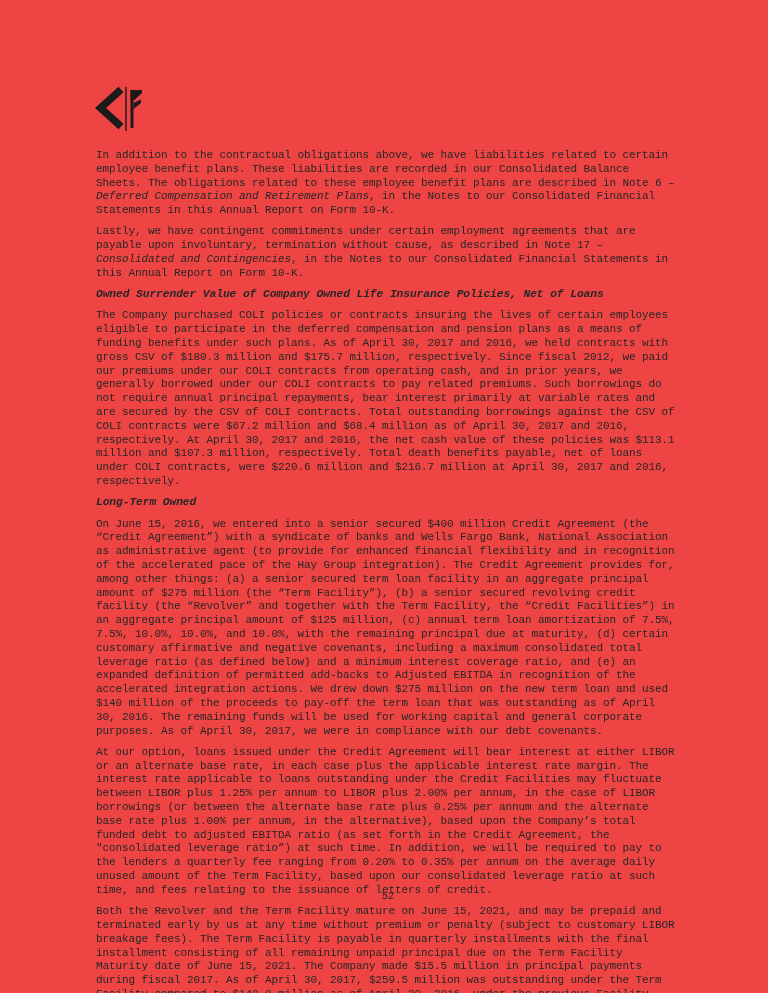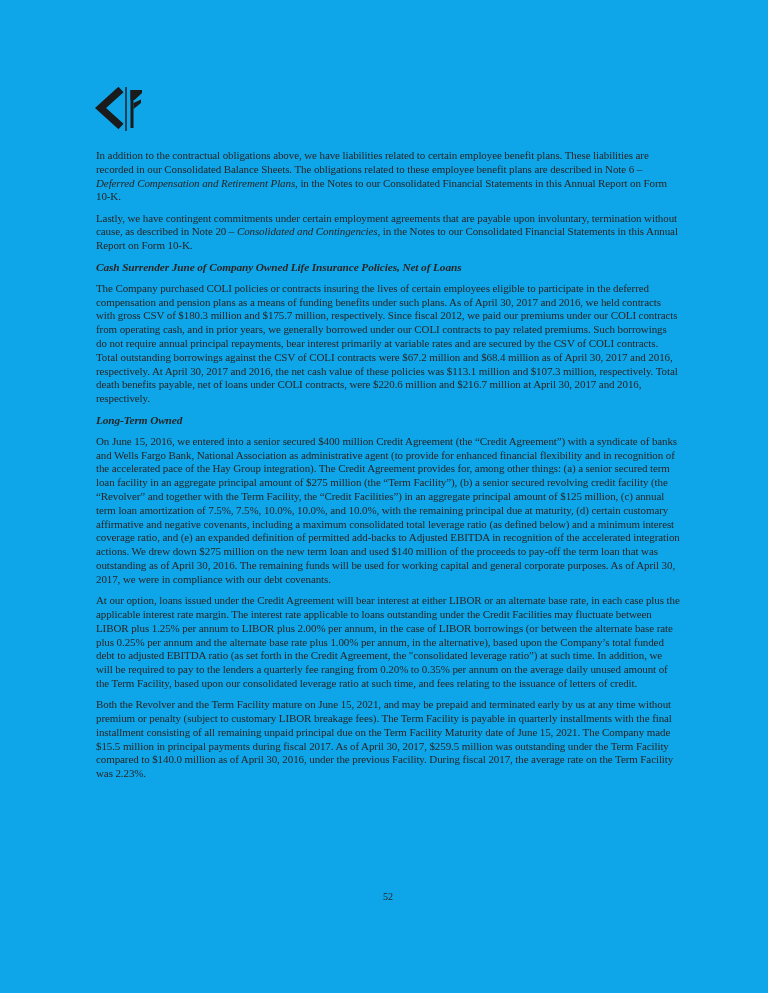--- a/index.html
+++ b/index.html
@@ -1,21 +1,21 @@
 <!DOCTYPE html>
 <html><head>
 <meta charset="utf-8">
 <style>
   html, body { margin: 0; padding: 0; background: #ffffff; }
   .page {
     position: relative;
     width: 768px;
     height: 993px;
-    background: #0ea5e9;
-    font-family: Liberation Serif, serif;
+    background: #ef4444;
+    font-family: Liberation Mono, monospace;
     color: #262626;
     overflow: hidden;
   }
   .logo {
     position: absolute;
     left: 95px;
     top: 87px;
     width: 48px;
     height: 44px;
   }
@@ -57,23 +57,23 @@
     <line x1="31" y1="0" x2="31" y2="44" stroke="#1b1b1b" stroke-width="1.4"></line>
     <rect x="35.5" y="3" width="3" height="38" fill="#1b1b1b"></rect>
     <polygon points="35.5,3 47,3 47,6 39.5,13 35.5,13" fill="#1b1b1b"></polygon>
     <polygon points="38.5,16 46,12.5 46,16 38.5,22" fill="#1b1b1b"></polygon>
   </svg>
 
   <div class="content">
 
     <p class="para"><span>In addition to the contractual obligations above, we have liabilities related to certain employee benefit plans. These liabilities are recorded in our Consolidated Balance Sheets. The obligations related to these employee benefit plans are described in Note 6 – </span><span class="italic">Deferred Compensation and Retirement Plans</span><span>, in the Notes to our Consolidated Financial Statements in this Annual Report on Form 10-K.</span></p>
 
-    <p class="para"><span>Lastly, we have contingent commitments under certain employment agreements that are payable upon involuntary, termination without cause, as described in Note 20 – </span><span class="italic">Consolidated and Contingencies</span><span>, in the Notes to our Consolidated Financial Statements in this Annual Report on Form 10-K.</span></p>
+    <p class="para"><span>Lastly, we have contingent commitments under certain employment agreements that are payable upon involuntary, termination without cause, as described in Note 17 – </span><span class="italic">Consolidated and Contingencies</span><span>, in the Notes to our Consolidated Financial Statements in this Annual Report on Form 10-K.</span></p>
 
-    <h3 class="heading">Cash Surrender June of Company Owned Life Insurance Policies, Net of Loans</h3>
+    <h3 class="heading">Owned Surrender Value of Company Owned Life Insurance Policies, Net of Loans</h3>
 
     <p class="para">The Company purchased COLI policies or contracts insuring the lives of certain employees eligible to participate in the deferred compensation and pension plans as a means of funding benefits under such plans. As of April 30, 2017 and 2016, we held contracts with gross CSV of $180.3 million and $175.7 million, respectively. Since fiscal 2012, we paid our premiums under our COLI contracts from operating cash, and in prior years, we generally borrowed under our COLI contracts to pay related premiums. Such borrowings do not require annual principal repayments, bear interest primarily at variable rates and are secured by the CSV of COLI contracts. Total outstanding borrowings against the CSV of COLI contracts were $67.2 million and $68.4 million as of April 30, 2017 and 2016, respectively. At April 30, 2017 and 2016, the net cash value of these policies was $113.1 million and $107.3 million, respectively. Total death benefits payable, net of loans under COLI contracts, were $220.6 million and $216.7 million at April 30, 2017 and 2016, respectively.</p>
 
     <h3 class="heading">Long-Term Owned</h3>
 
     <p class="para">On June 15, 2016, we entered into a senior secured $400 million Credit Agreement (the “Credit Agreement”) with a syndicate of banks and Wells Fargo Bank, National Association as administrative agent (to provide for enhanced financial flexibility and in recognition of the accelerated pace of the Hay Group integration). The Credit Agreement provides for, among other things: (a) a senior secured term loan facility in an aggregate principal amount of $275 million (the “Term Facility”), (b) a senior secured revolving credit facility (the “Revolver” and together with the Term Facility, the “Credit Facilities”) in an aggregate principal amount of $125 million, (c) annual term loan amortization of 7.5%, 7.5%, 10.0%, 10.0%, and 10.0%, with the remaining principal due at maturity, (d) certain customary affirmative and negative covenants, including a maximum consolidated total leverage ratio (as defined below) and a minimum interest coverage ratio, and (e) an expanded definition of permitted add-backs to Adjusted EBITDA in recognition of the accelerated integration actions. We drew down $275 million on the new term loan and used $140 million of the proceeds to pay-off the term loan that was outstanding as of April 30, 2016. The remaining funds will be used for working capital and general corporate purposes. As of April 30, 2017, we were in compliance with our debt covenants.</p>
 
     <p class="para">At our option, loans issued under the Credit Agreement will bear interest at either LIBOR or an alternate base rate, in each case plus the applicable interest rate margin. The interest rate applicable to loans outstanding under the Credit Facilities may fluctuate between LIBOR plus 1.25% per annum to LIBOR plus 2.00% per annum, in the case of LIBOR borrowings (or between the alternate base rate plus 0.25% per annum and the alternate base rate plus 1.00% per annum, in the alternative), based upon the Company’s total funded debt to adjusted EBITDA ratio (as set forth in the Credit Agreement, the "consolidated leverage ratio”) at such time. In addition, we will be required to pay to the lenders a quarterly fee ranging from 0.20% to 0.35% per annum on the average daily unused amount of the Term Facility, based upon our consolidated leverage ratio at such time, and fees relating to the issuance of letters of credit.</p>
 
     <p class="para">Both the Revolver and the Term Facility mature on June 15, 2021, and may be prepaid and terminated early by us at any time without premium or penalty (subject to customary LIBOR breakage fees). The Term Facility is payable in quarterly installments with the final installment consisting of all remaining unpaid principal due on the Term Facility Maturity date of June 15, 2021. The Company made $15.5 million in principal payments during fiscal 2017. As of April 30, 2017, $259.5 million was outstanding under the Term Facility compared to $140.0 million as of April 30, 2016, under the previous Facility. During fiscal 2017, the average rate on the Term Facility was 2.23%.</p>

